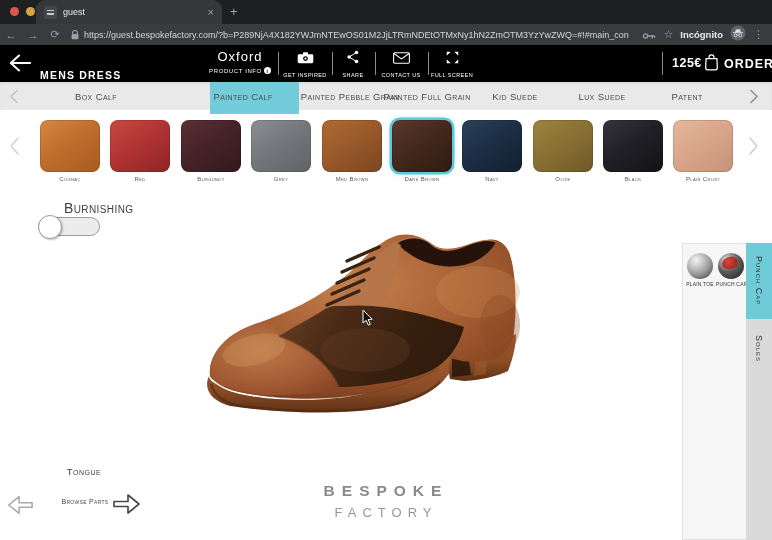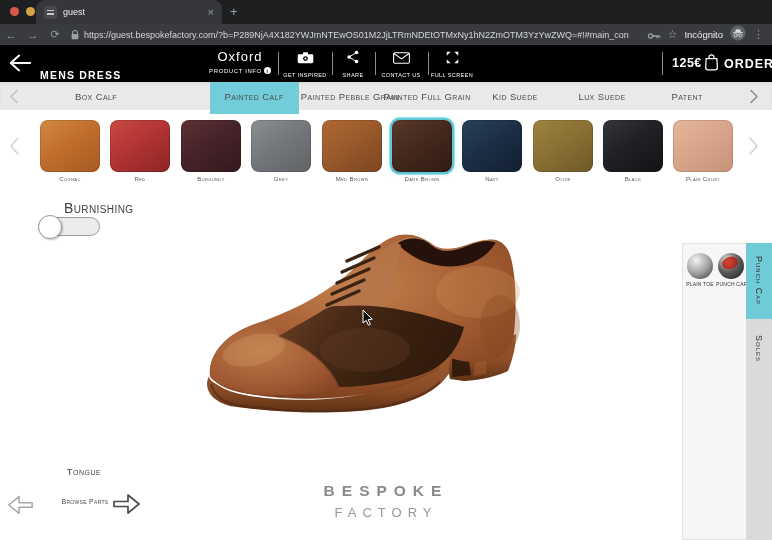--- a/index.html
+++ b/index.html
@@ -19,21 +19,21 @@
   #favicon i { display:block; width:7px; height:1.5px; background:#c9c9c9; }
   #tab-title { color:#e8eaed; font-size:9px; flex:1; }
   #tab-close { color:#9aa0a6; font-size:11px; line-height:1; cursor:default; }
   #newtab { left:230px; top:4px; color:#9aa0a6; font-size:13px; }
   #toolbar { left:0; top:24px; width:772px; height:21px; background:#3a3b3f;
              display:flex; align-items:center; }
   .navic { color:#9aa0a6; font-size:11px; width:22px; text-align:center; }
   #url { color:#d3d5d8; font-size:9px; letter-spacing:0; white-space:nowrap;
          overflow:hidden; width:545px; }
   #omni-right { display:flex; align-items:center; gap:7px; margin-left:auto; padding-right:8px; }
-  #incog-label { color:#e8eaed; font-size:9.5px; font-weight:normal; }
+  #incog-label { color:#e8eaed; font-size:9.5px; font-weight:bold; }
   .star { color:#9aa0a6; font-size:11px; }
   .kebab { color:#9aa0a6; font-size:11px; }
 
   
   #site-header { left:0; top:45px; width:772px; height:37px; background:#000; color:#fff; }
   #back-btn { left:6px; top:6px; width:28px; height:24px; }
   #collection { left:40px; top:24px; font-size:10.5px; font-weight:bold; letter-spacing:1.2px; }
   #model-block { left:200px; top:4px; width:80px; text-align:center; }
   #model-name { font-size:13px; letter-spacing:1px; }
   #product-info { font-size:6px; letter-spacing:.6px; margin-top:3px;
@@ -231,21 +231,21 @@
       <span id="order-label">ORDER</span>
     </div>
   </div>
 
   <div class="abs" id="leather-strip">
     <svg class="abs" style="left:9px;top:7px;" width="10" height="15">
         <polyline class="chev" points="8,1.5 2,7.5 8,13.5" stroke="#c2c2c2"></polyline>
       </svg>
     <div class="abs" id="ltab-active-bg"></div>
     <div class="abs ltab sc" style="left:96px;">Box Calf</div>
-    <div class="abs ltab sc" style="left:254px;">Painted Calf</div>
+    <div class="abs ltab sc" style="left:243px;">Painted Calf</div>
     <div class="abs ltab sc" style="left:350px;">Painted Pebble Grain</div>
     <div class="abs ltab sc" style="left:427px;">Painted Full Grain</div>
     <div class="abs ltab sc" style="left:515px;">Kid Suede</div>
     <div class="abs ltab sc" style="left:602px;">Lux Suede</div>
     <div class="abs ltab sc" style="left:687px;">Patent</div>
     <svg class="abs" style="left:749px;top:7px;" width="10" height="15">
         <polyline class="chev" points="2,1.5 8,7.5 2,13.5" stroke="#8f8f8f"></polyline>
       </svg>
   </div>
 

